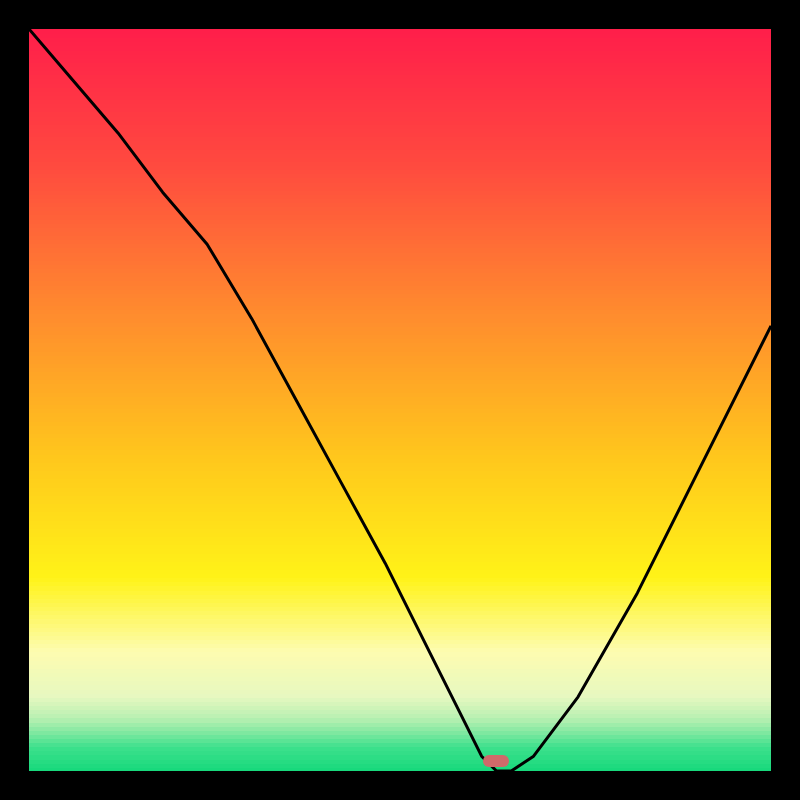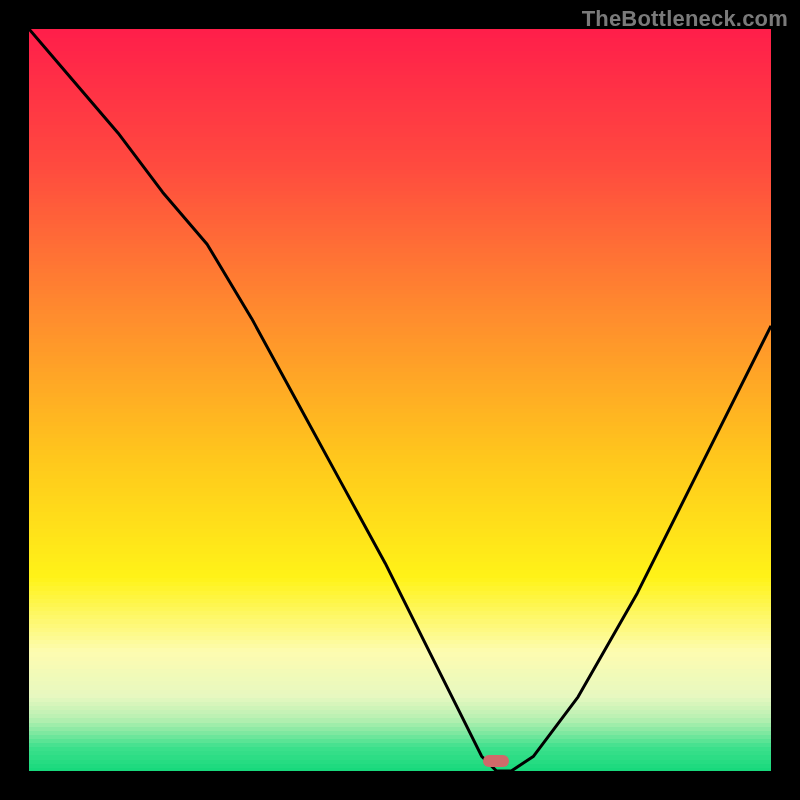--- a/index.html
+++ b/index.html
@@ -195,14 +195,13 @@
       <div class="bg" style="top: 12.3667px; height: 5.12222px; background: rgb(255, 35, 73);"></div>
       <div class="bg" style="top: 8.24444px; height: 5.12222px; background: rgb(255, 34, 73);"></div>
       <div class="bg" style="top: 4.12222px; height: 5.12222px; background: rgb(255, 32, 74);"></div>
       <div class="bg" style="top: 0px; height: 5.12222px; background: rgb(255, 31, 74);"></div>
 
     <svg class="curve" id="curve" width="742" height="742">
         <path d="M0.0 0.0 L44.5 51.9 L89.0 103.9 L133.6 163.2 L178.1 215.2 L222.6 289.4 L267.1 371.0 L311.6 452.6 L356.2 534.2 L400.7 623.3 L430.4 682.6 L452.6 727.2 L467.5 742.0 L482.3 742.0 L504.6 727.2 L549.1 667.8 L608.4 563.9 L667.8 445.2 L742.0 296.8" fill="none" stroke="#000" stroke-width="3" stroke-linejoin="round"></path>
       </svg>
     <div class="marker" id="marker" style="left: 454.46px; top: 726.064px;"></div>
   </div>
-  <div class="watermark">TheBottleneck.com</div>
 </div>
 
 </body></html>

